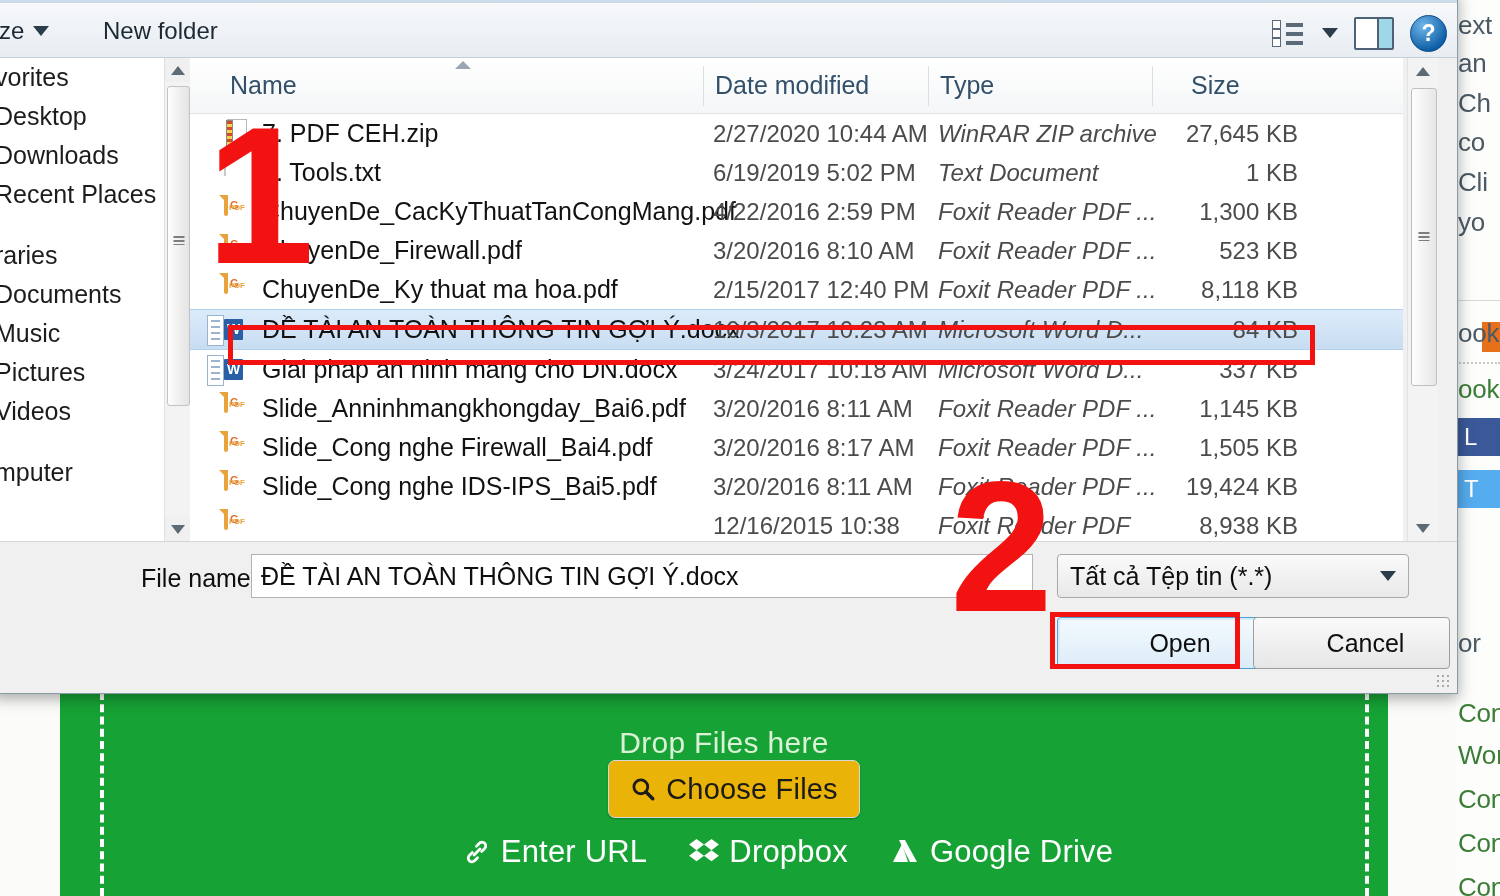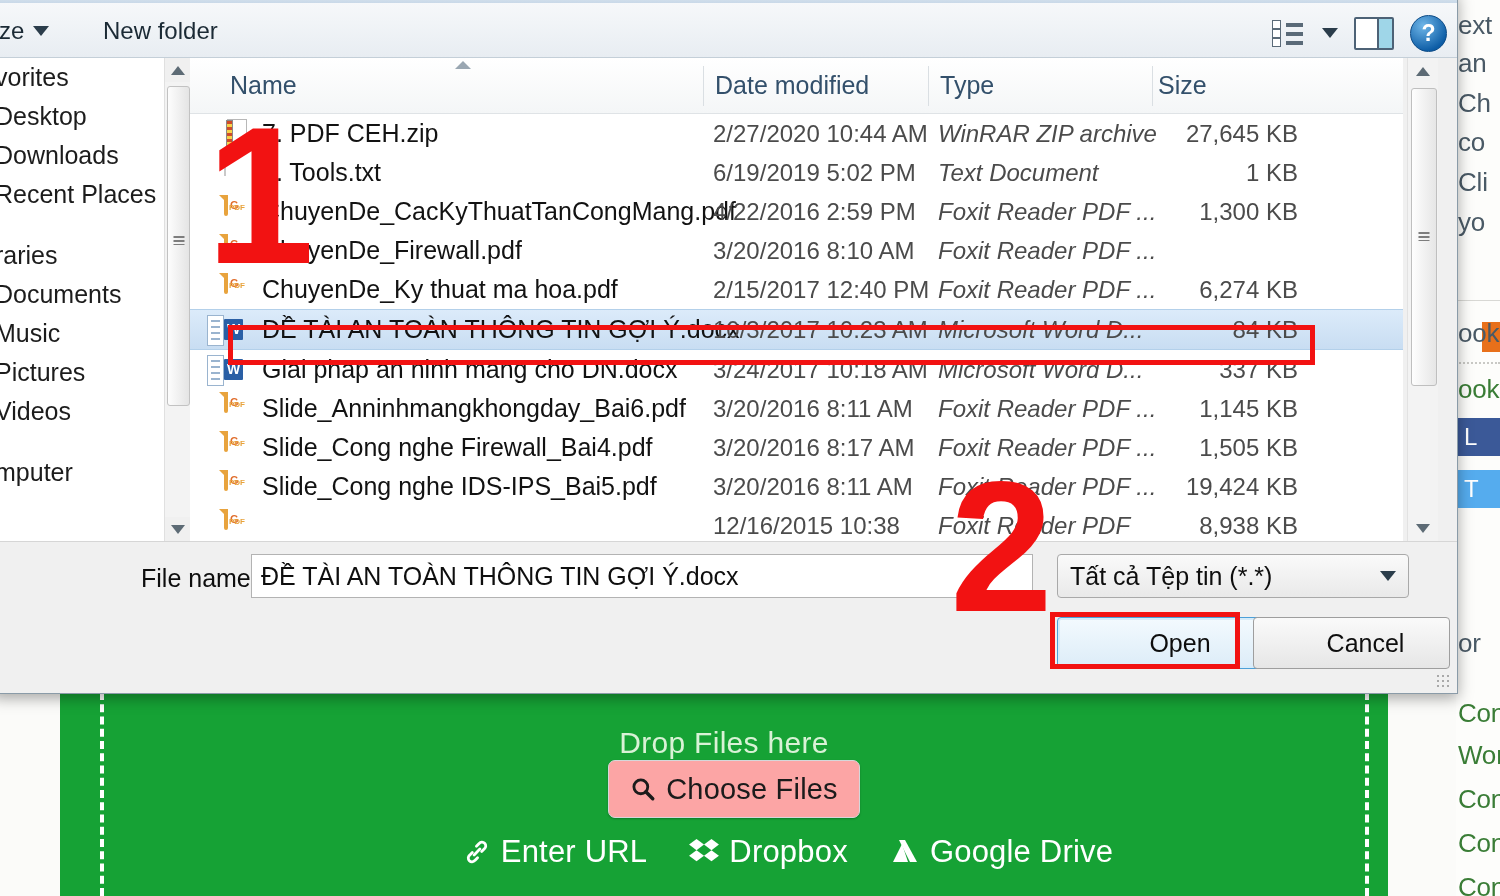--- a/index.html
+++ b/index.html
@@ -116,21 +116,21 @@
     color: #d9f2d6;
     letter-spacing: 0.3px;
     margin-top: 28px;
   }
   .choose-btn {
     position: absolute;
     left: 548px;
     top: 68px;
     width: 250px;
     height: 56px;
-    background: #fca5a5;
+    background: #eab308;
     border: 1px solid #d5d7da;
     border-radius: 7px;
     display: flex;
     align-items: center;
     justify-content: center;
     gap: 10px;
     box-shadow: 0 1px 2px rgba(0,0,0,0.25);
     cursor: pointer;
   }
   .choose-btn .lbl {
@@ -741,21 +741,21 @@
 
     <div class="filelist">
       <div class="col-head">
         <div class="ch" style="left:40px">Name</div>
         <span class="sort-caret" style="left:265px"></span>
         <span class="col-sep" style="left:513px"></span>
         <div class="ch" style="left:525px">Date modified</div>
         <span class="col-sep" style="left:738px"></span>
         <div class="ch" style="left:750px">Type</div>
         <span class="col-sep" style="left:962px"></span>
-        <div class="ch" style="left:968px">Size</div>
+        <div class="ch" style="left:1001px">Size</div>
       </div>
 
       <div class="rows">
 
         <div class="frow">
           <span class="f-icon">
             <span class="ico-zip"><span class="pg"></span><span class="zp"></span></span>
           </span>
           <span class="f-name">7. PDF CEH.zip</span>
           <span class="f-date">2/27/2020 10:44 AM</span>
@@ -781,30 +781,31 @@
           <span class="f-size">1,300 KB</span>
         </div>
 
         <div class="frow">
           <span class="f-icon">
             <span class="ico-pdf"><span class="g">G</span><span class="p">PDF</span></span>
           </span>
           <span class="f-name">ChuyenDe_Firewall.pdf</span>
           <span class="f-date">3/20/2016 8:10 AM</span>
           <span class="f-type">Foxit Reader PDF ...</span>
+          <span class="f-size">523 KB</span>
         </div>
 
         <div class="frow">
           <span class="f-icon">
             <span class="ico-pdf"><span class="g">G</span><span class="p">PDF</span></span>
           </span>
           <span class="f-name">ChuyenDe_Ky thuat ma hoa.pdf</span>
           <span class="f-date">2/15/2017 12:40 PM</span>
           <span class="f-type">Foxit Reader PDF ...</span>
-          <span class="f-size">6,274 KB</span>
+          <span class="f-size">8,118 KB</span>
         </div>
 
         <div class="frow selected">
           <span class="f-icon">
             <span class="ico-word"><span class="sheet">
                   <i></i>
                   <i></i>
                   <i></i>
                   <i></i>
                 </span><span class="badge">W</span></span>

